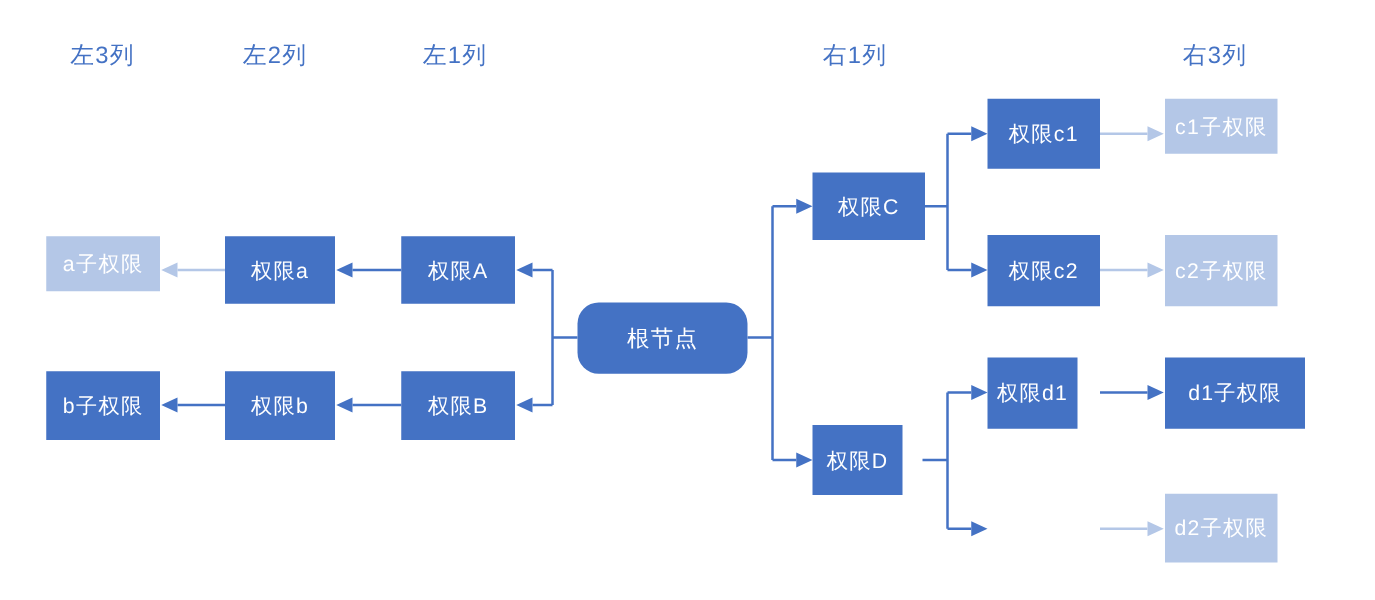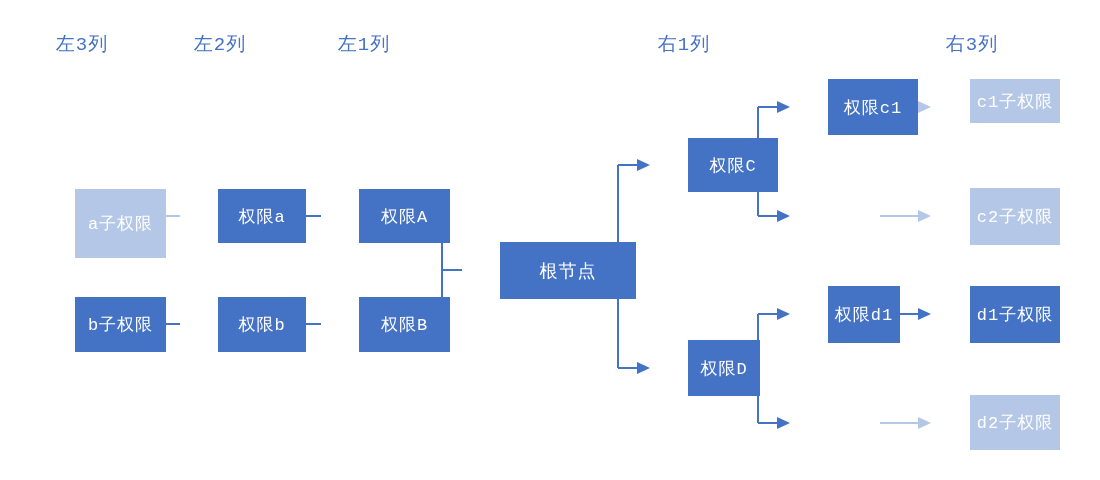--- a/index.html
+++ b/index.html
@@ -16,21 +16,20 @@
   body {
     background: var(--bg);
     font-family: "Liberation Sans", "DejaVu Sans", sans-serif;
   }
   .canvas {
     position: relative;
     width: 1100px;
     height: 480px;
     background: var(--bg);
     overflow: hidden;
-    font-family: Liberation Mono, monospace;
   }
   .edges-layer {
     position: absolute;
     left: 0; top: 0;
     width: 1100px; height: 480px;
   }
   .edge-dark  { stroke: var(--edge-dark);  stroke-width: 2; fill: none; }
   .edge-light { stroke: var(--edge-light); stroke-width: 2; fill: none; }
   .head-dark  { fill: var(--edge-dark);  stroke: none; }
   .head-light { fill: var(--edge-light); stroke: none; }
@@ -47,25 +46,24 @@
   }
   .node {
     position: absolute;
     display: flex;
     align-items: center;
     justify-content: center;
     color: var(--node-text);
     font-size: 17px;
     letter-spacing: 1px;
     text-align: center;
-    margin-left: 38px;
   }
   .node-dark  { background: var(--node-dark); }
   .node-light { background: var(--node-light); }
-  .node-root  { font-size: 18px; }
+  .node-root  { font-size: 18px; border-radius: 17px; }
 </style>
 </head>
 <body>
 
 <div class="canvas">
 
   <div class="col-header" style="left:32px">左3列</div>
   <div class="col-header" style="left:170px">左2列</div>
   <div class="col-header" style="left:314px">左1列</div>
   <div class="col-header" style="left:634px">右1列</div>
@@ -123,29 +121,30 @@
     <g>
       <path class="edge-light" d="M880 423 H918"></path>
       <polygon class="head-light" points="931,423 918,417 918,429"></polygon>
     </g>
   </svg>
 
   <div class="node node-dark node-root" style="left:462px; top:242px; width:136px; height:57px">根节点</div>
 
   <div class="node node-dark" style="left:321px; top:189px; width:91px; height:54px">权限A</div>
   <div class="node node-dark" style="left:180px; top:189px; width:88px; height:54px">权限a</div>
-  <div class="node node-light" style="left:37px; top:189px; width:91px; height:69px">a子权限</div>
+  <div class="node node-light" style="left:37px; top:189px; width:91px; height:44px">a子权限</div>
 
   <div class="node node-dark" style="left:321px; top:297px; width:91px; height:55px">权限B</div>
   <div class="node node-dark" style="left:180px; top:297px; width:88px; height:55px">权限b</div>
   <div class="node node-dark" style="left:37px; top:297px; width:91px; height:55px">b子权限</div>
 
   <div class="node node-dark" style="left:650px; top:138px; width:90px; height:54px">权限C</div>
   <div class="node node-dark" style="left:790px; top:79px; width:90px; height:56px">权限c1</div>
   <div class="node node-light" style="left:932px; top:79px; width:90px; height:44px">c1子权限</div>
+  <div class="node node-dark" style="left:790px; top:188px; width:90px; height:57px">权限c2</div>
   <div class="node node-light" style="left:932px; top:188px; width:90px; height:57px">c2子权限</div>
 
   <div class="node node-dark" style="left:650px; top:340px; width:72px; height:56px">权限D</div>
   <div class="node node-dark" style="left:790px; top:286px; width:72px; height:57px">权限d1</div>
-  <div class="node node-dark" style="left:932px; top:286px; width:90px; height:57px">d1子权限</div>
+  <div class="node node-dark" style="left:932px; top:286px; width:112px; height:57px">d1子权限</div>
   <div class="node node-light" style="left:932px; top:395px; width:90px; height:55px">d2子权限</div>
 
 </div>
 
 </body></html>

